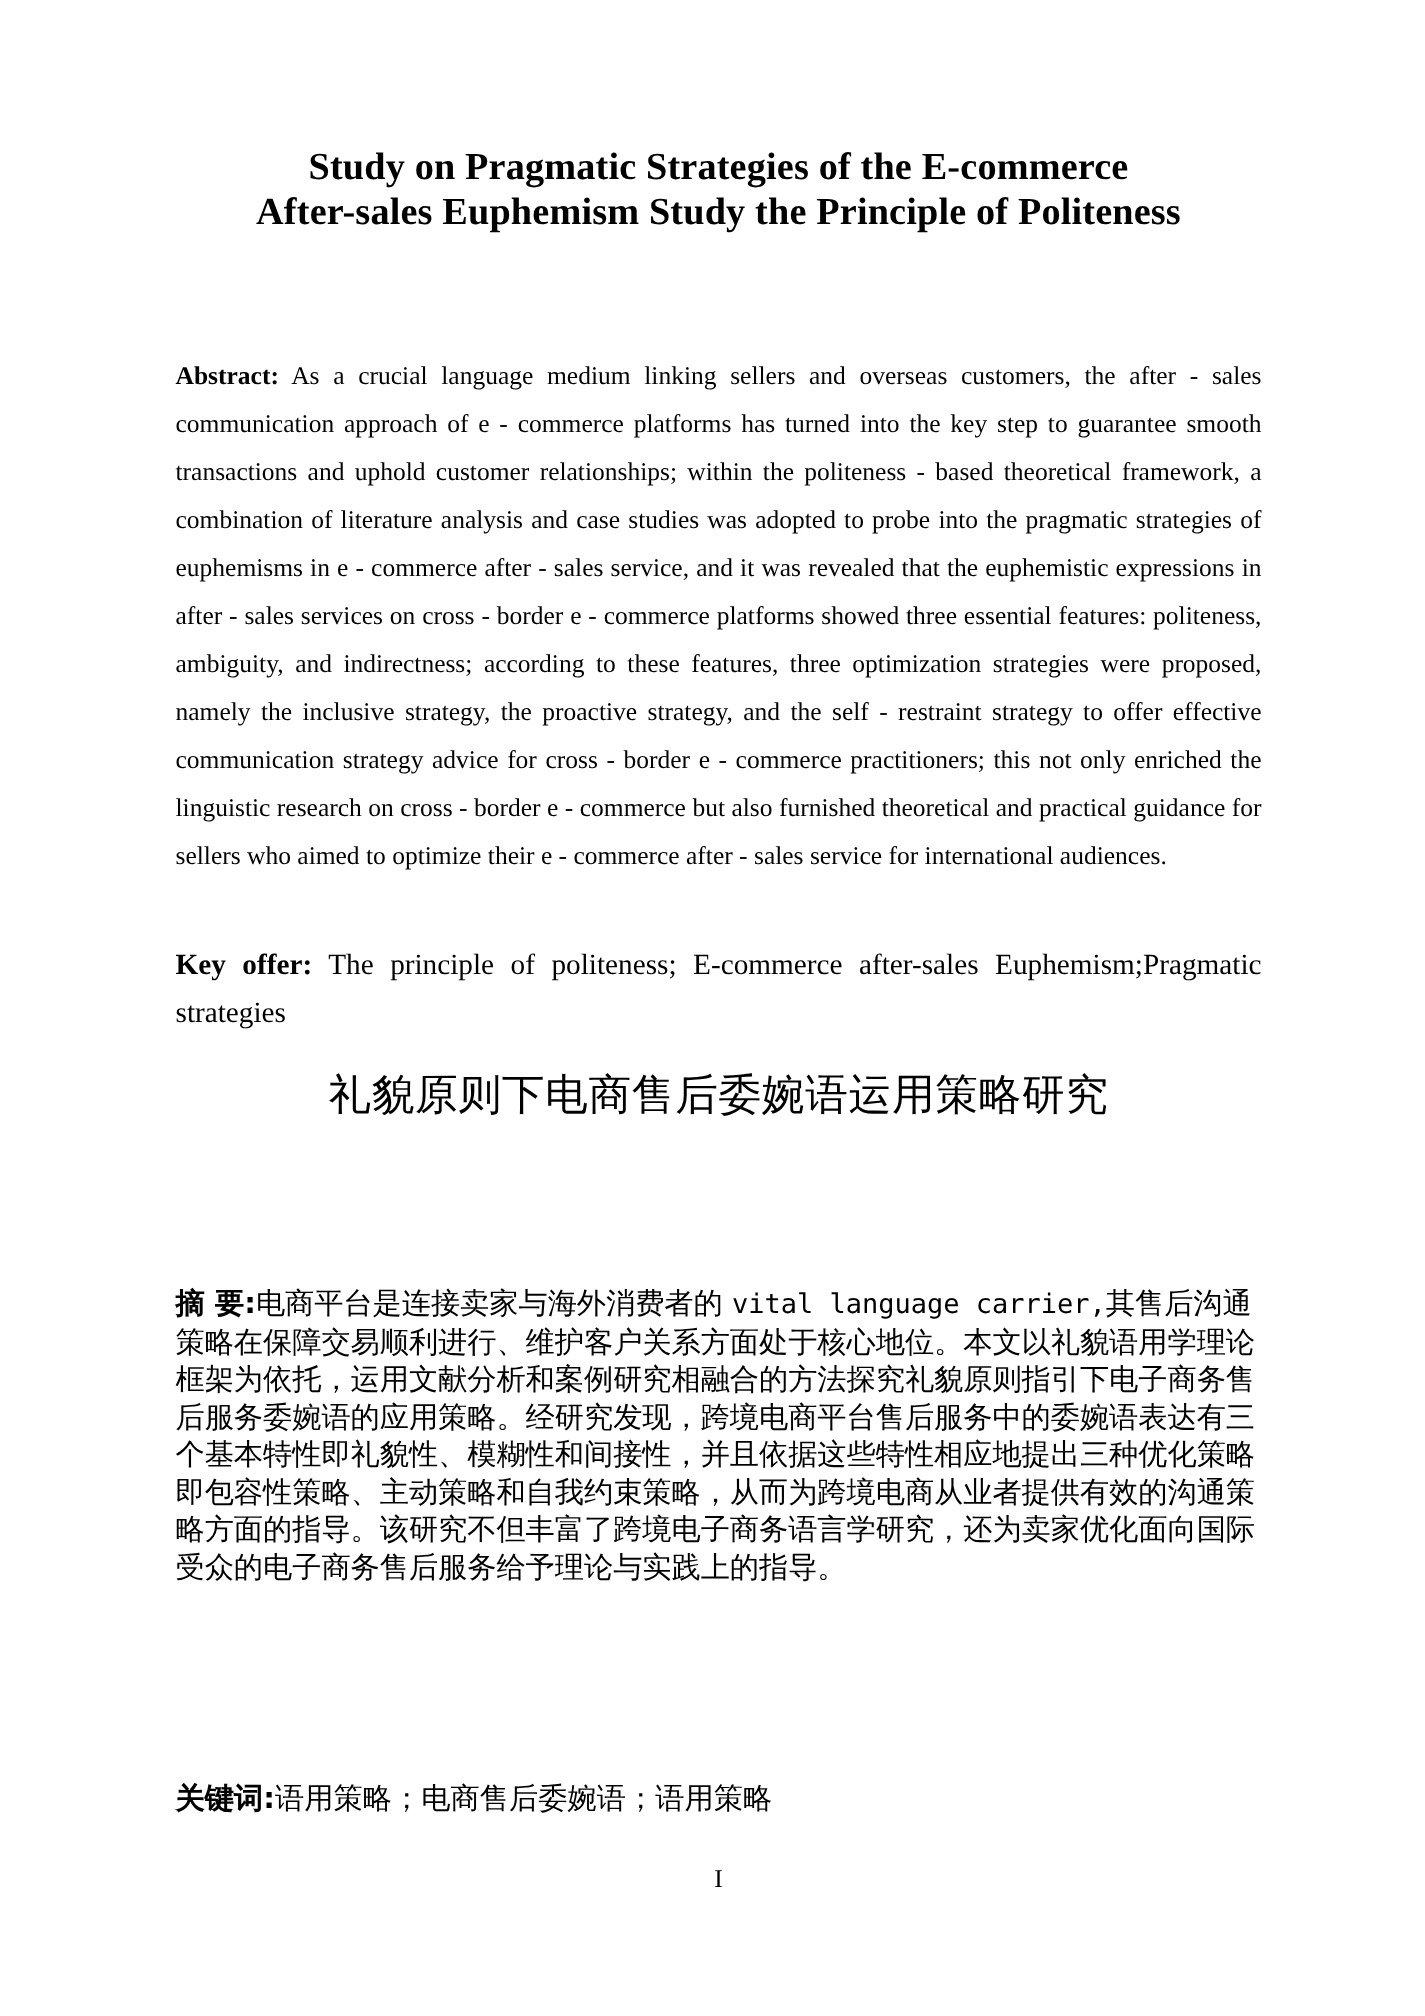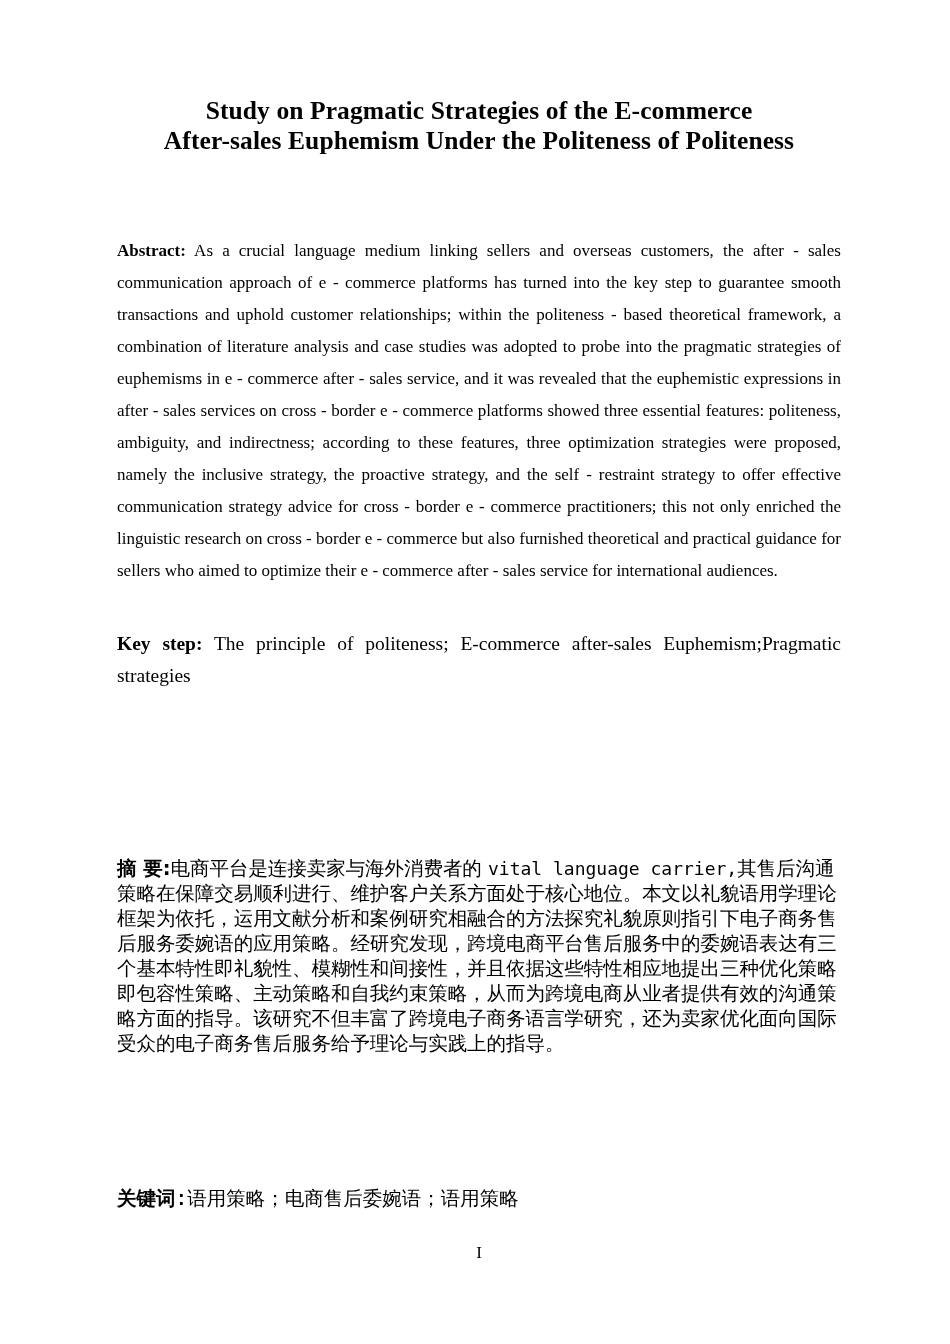--- a/index.html
+++ b/index.html
@@ -106,48 +106,49 @@
   
   .zh-keywords {
     position: absolute;
     left: 113px;
     top: 1163px;
     width: 724px;
     font-size: 19.5px;
     line-height: 32px;
     font-family: "DejaVu Sans", "Liberation Sans", sans-serif;
   }
-  .zh-keywords .lead { font-weight: bold; font-family: Liberation Mono, monospace; }
+  .zh-keywords .lead { font-weight: bold; }
 
   
   .page-number {
     position: absolute;
     left: 0;
     top: 1243px;
     width: 950px;
     text-align: center;
     font-size: 17px;
     line-height: 20px;
     font-family: "Liberation Serif", "DejaVu Serif", serif;
   }
 </style>
 </head>
 <body>
 
 <div class="page">
 
   <div class="en-title">
     <span class="tline">Study on Pragmatic Strategies of the E-commerce</span>
-    <span class="tline">After-sales Euphemism Under the Politeness of Politeness</span>
+    <span class="tline">After-sales Euphemism Study the Principle of Politeness</span>
   </div>
 
   <p class="en-abstract"><span class="lead">Abstract:</span><span> As a crucial language medium linking sellers and overseas customers, the after - sales communication approach of e - commerce platforms has turned into the key step to guarantee smooth transactions and uphold customer relationships; within the politeness - based theoretical framework, a combination of literature analysis and case studies was adopted to probe into the pragmatic strategies of euphemisms in e - commerce after - sales service, and it was revealed that the euphemistic expressions in after - sales services on cross - border e - commerce platforms showed three essential features: politeness, ambiguity, and indirectness; according to these features, three optimization strategies were proposed, namely the inclusive strategy, the proactive strategy, and the self - restraint strategy to offer effective communication strategy advice for cross - border e - commerce practitioners; this not only enriched the linguistic research on cross - border e - commerce but also furnished theoretical and practical guidance for sellers who aimed to optimize their e - commerce after - sales service for international audiences.</span></p>
 
-  <p class="en-keywords"><span class="lead">Key step:</span><span> The principle of politeness; E-commerce after-sales Euphemism;Pragmatic strategies</span></p>
+  <p class="en-keywords"><span class="lead">Key offer:</span><span> The principle of politeness; E-commerce after-sales Euphemism;Pragmatic strategies</span></p>
 
+  <div class="zh-title">礼貌原则下电商售后委婉语运用策略研究</div>
 
   <p class="zh-abstract"><span class="lead">摘 要:</span><span>电商平台是连接卖家与海外消费者的 </span><span class="mono">vital language carrier,</span><span>其售后沟通策略在保障交易顺利进行、维护客户关系方面处于核心地位。本文以礼貌语用学理论框架为依托，运用文献分析和案例研究相融合的方法探究礼貌原则指引下电子商务售后服务委婉语的应用策略。经研究发现，跨境电商平台售后服务中的委婉语表达有三个基本特性即礼貌性、模糊性和间接性，并且依据这些特性相应地提出三种优化策略即包容性策略、主动策略和自我约束策略，从而为跨境电商从业者提供有效的沟通策略方面的指导。该研究不但丰富了跨境电子商务语言学研究，还为卖家优化面向国际受众的电子商务售后服务给予理论与实践上的指导。</span></p>
 
   <p class="zh-keywords"><span class="lead">关键词:</span><span>语用策略；电商售后委婉语；语用策略</span></p>
 
   <div class="page-number">I</div>
 
 </div>
 
 </body></html>

